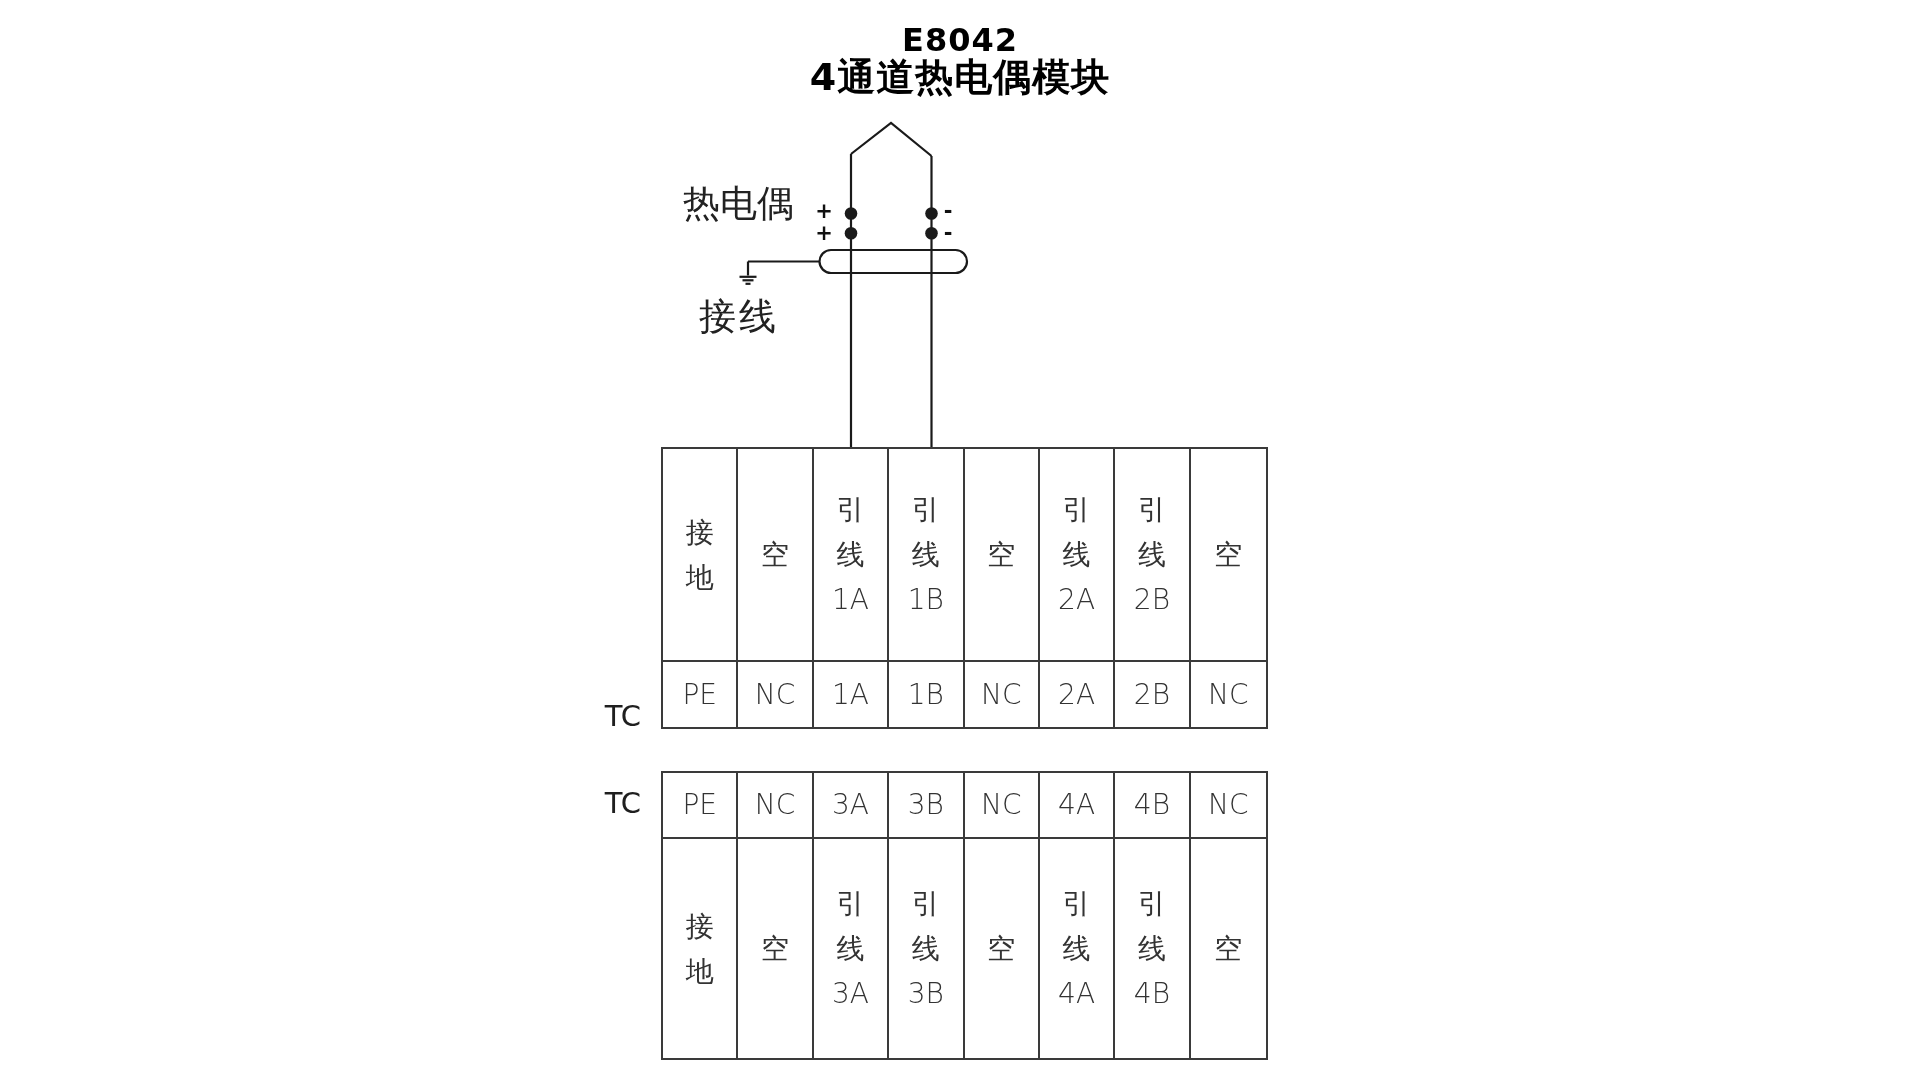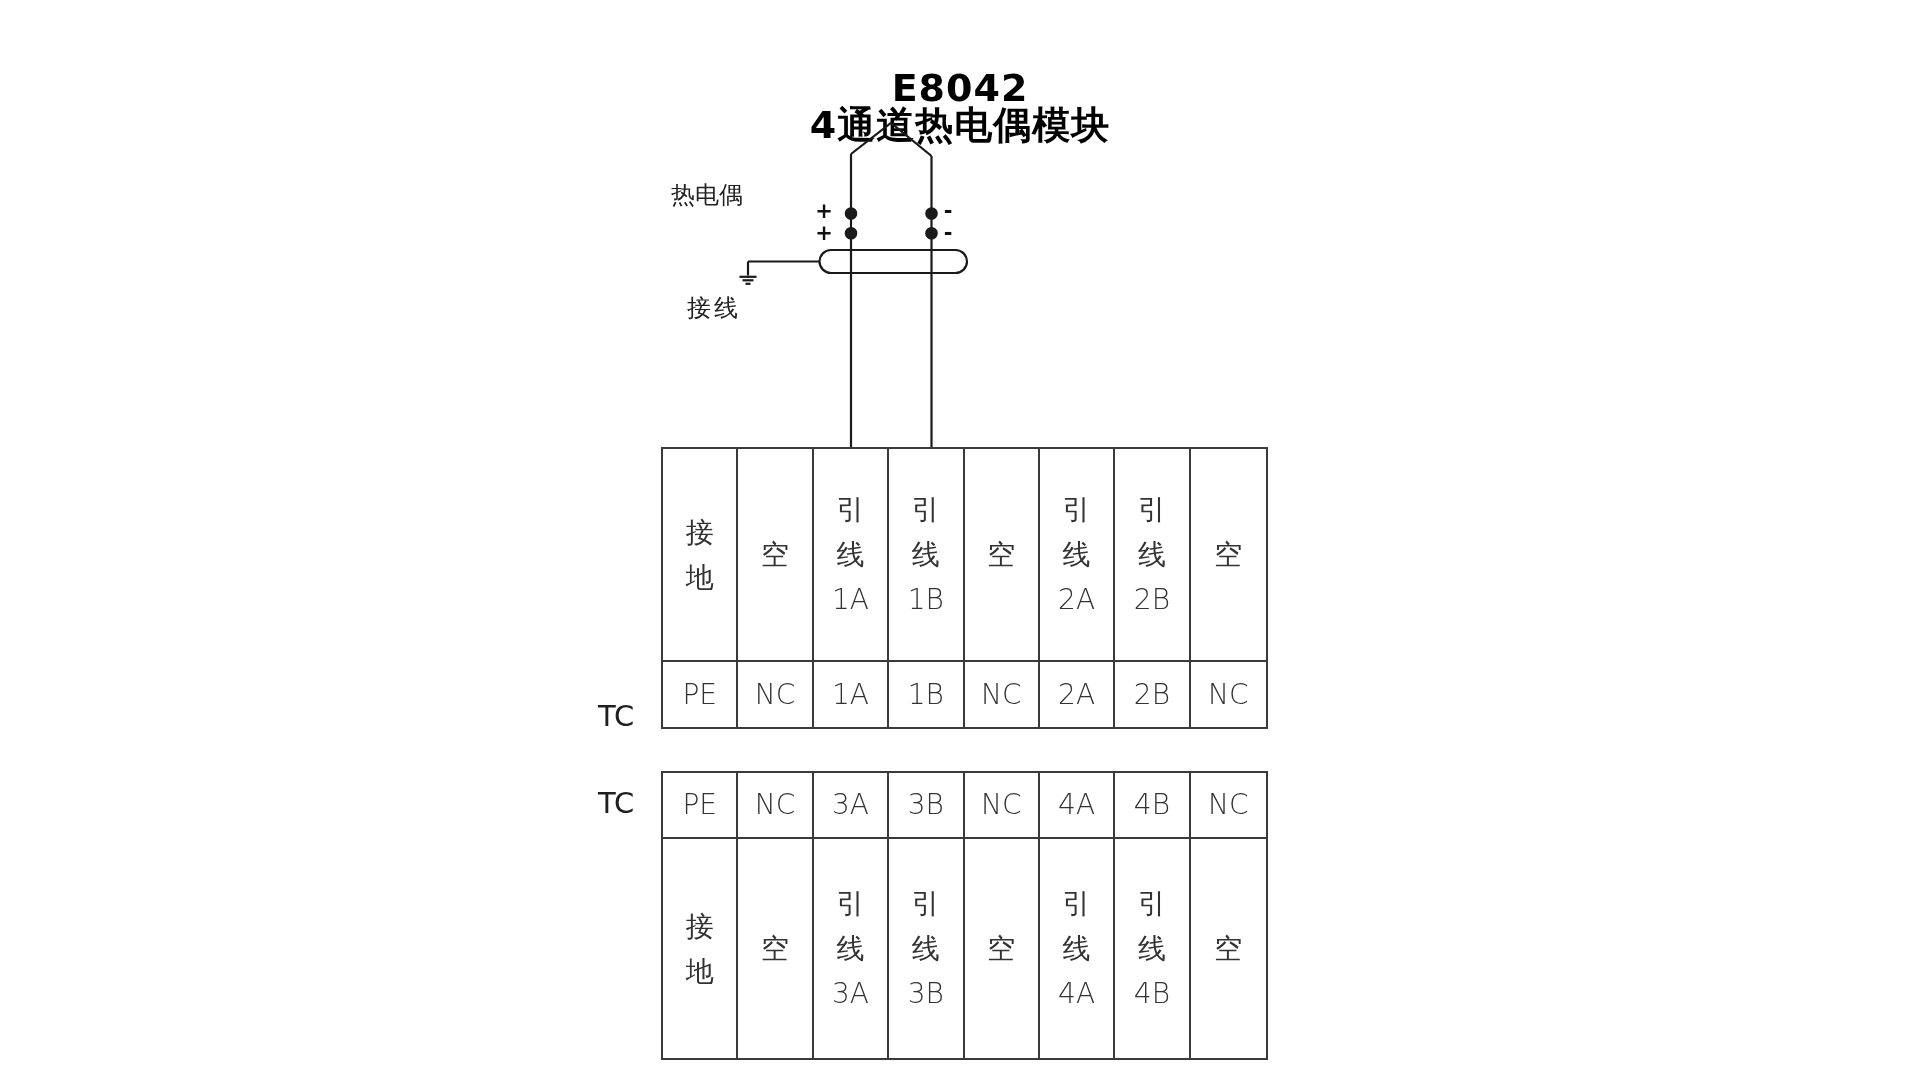--- a/index.html
+++ b/index.html
@@ -20,29 +20,30 @@
 
   
   .title-block {
     left: 610px;
     top: 23px;
     width: 700px;
     text-align: center;
     color: #000000;
     font-weight: bold;
   }
-  .title-line1 { font-size: 38px; line-height: 34px; letter-spacing: 1px; margin-top: 48px; }
+  .title-line1 { font-size: 32px; line-height: 34px; letter-spacing: 1px; }
   .title-line2 { font-size: 38px; line-height: 40px; letter-spacing: 1px; text-align: center; }
 
   
   .schem-label {
-    font-size: 24px;
+    font-size: 37px;
     color: #222222;
     font-weight: 300;
     white-space: nowrap;
+    margin-left: 12px;
   }
   .polarity {
     font-size: 21px;
     font-weight: 600;
     color: #111111;
     transform: translate(-50%, -50%);
     line-height: 1;
   }
 
   
@@ -72,21 +73,21 @@
   #table-top .hcell { height: 213px; }
   #table-top .pcell { height: 65px; }
   #table-bottom .pcell { height: 66px; }
   #table-bottom .hcell { height: 219px; }
 
   .tc-label {
     font-size: 29px;
     font-weight: 400;
     color: #1f1f1f;
     width: 50px;
-    text-align: left;
+    text-align: center;
     line-height: 30px;
   }
 </style>
 </head>
 <body>
 
 <div class="stage">
 
   <div class="abs title-block">
     <div class="title-line1">E8042</div>

